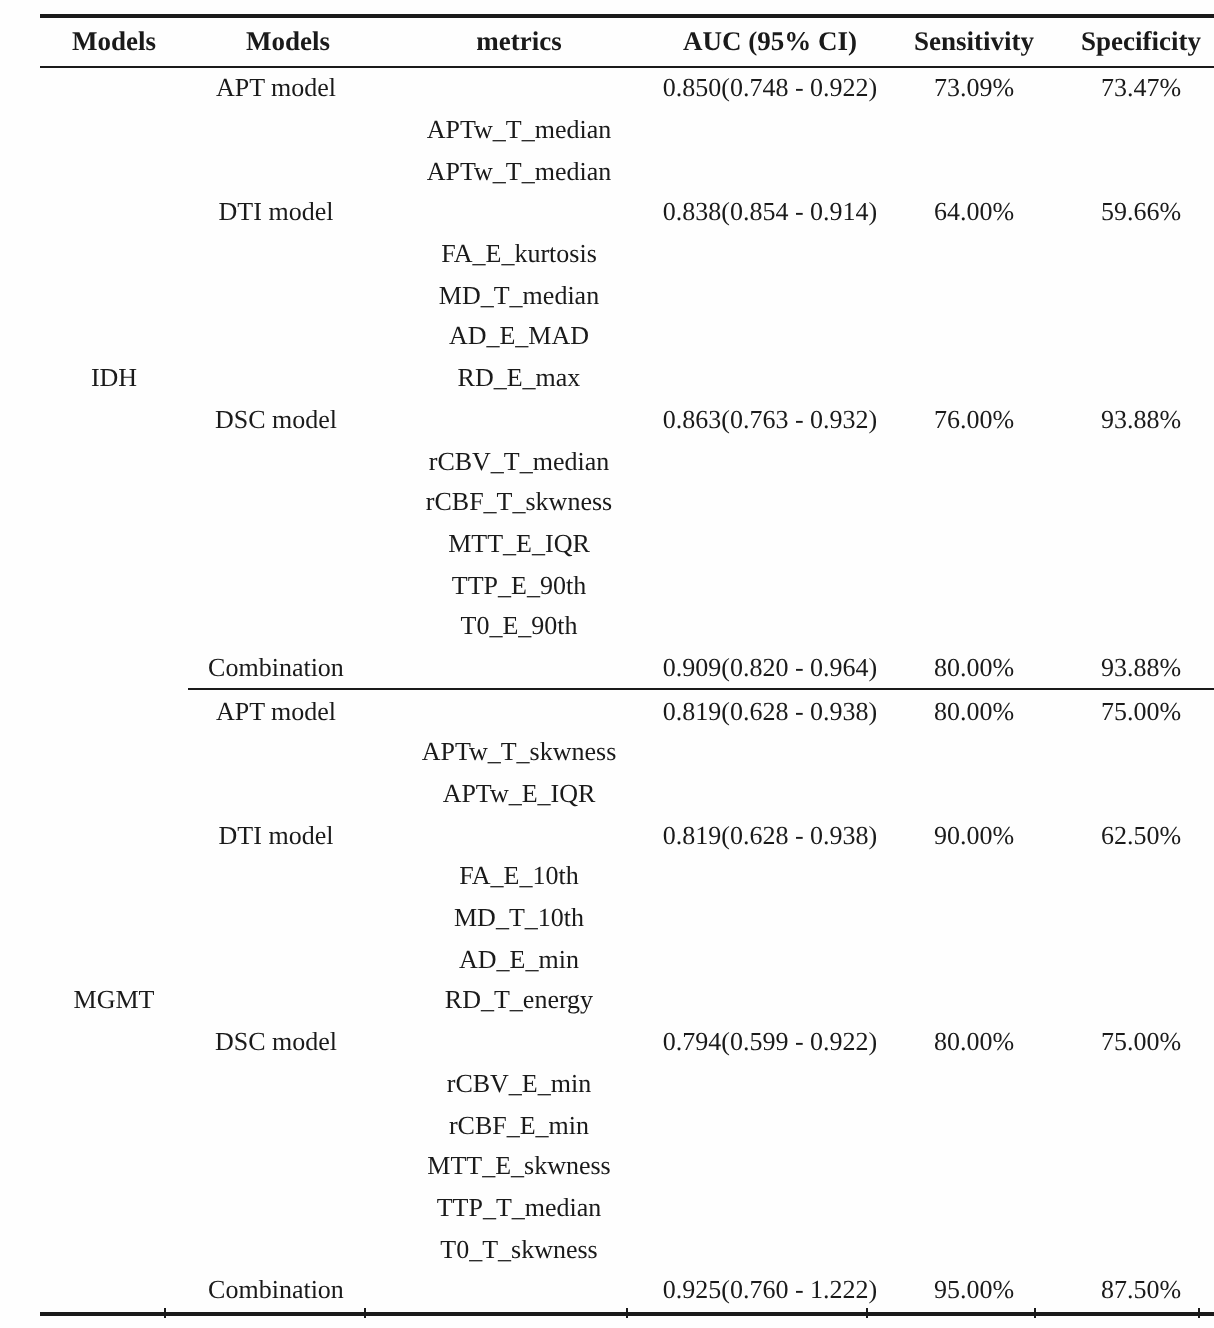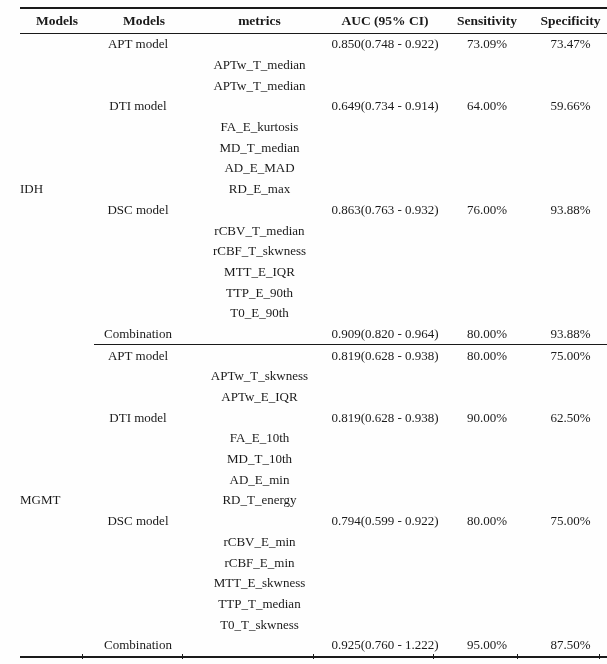--- a/index.html
+++ b/index.html
@@ -47,21 +47,21 @@
     font-weight: normal;
     height: 20.7px;
     padding: 0;
     text-align: center;
     vertical-align: middle;
     white-space: nowrap;
   }
   tbody td.model-cell { transform: translateX(-6px); }
   tbody tr.section-end td { border-bottom: 1.2px solid #1a1a1a; }
   tbody td.group-cell {
-    text-align: left;
+    text-align: center;
     vertical-align: middle;
     font-size: 13px;
     border-bottom: none;
   }
   .tick {
     position: absolute;
     width: 1px;
     height: 5px;
     top: 654px;
     background: #1a1a1a;
@@ -109,21 +109,21 @@
         <tr>
           <td class="model-cell"></td>
           <td class="metric-cell">APTw_T_median</td>
           <td class="auc-cell"></td>
           <td class="sensitivity-cell"></td>
           <td class="specificity-cell"></td>
         </tr>
         <tr>
           <td class="model-cell">DTI model</td>
           <td class="metric-cell"></td>
-          <td class="auc-cell">0.649(0.734 - 0.914)</td>
+          <td class="auc-cell">0.838(0.854 - 0.914)</td>
           <td class="sensitivity-cell">64.00%</td>
           <td class="specificity-cell">59.66%</td>
         </tr>
         <tr>
           <td class="model-cell"></td>
           <td class="metric-cell">FA_E_kurtosis</td>
           <td class="auc-cell"></td>
           <td class="sensitivity-cell"></td>
           <td class="specificity-cell"></td>
         </tr>

